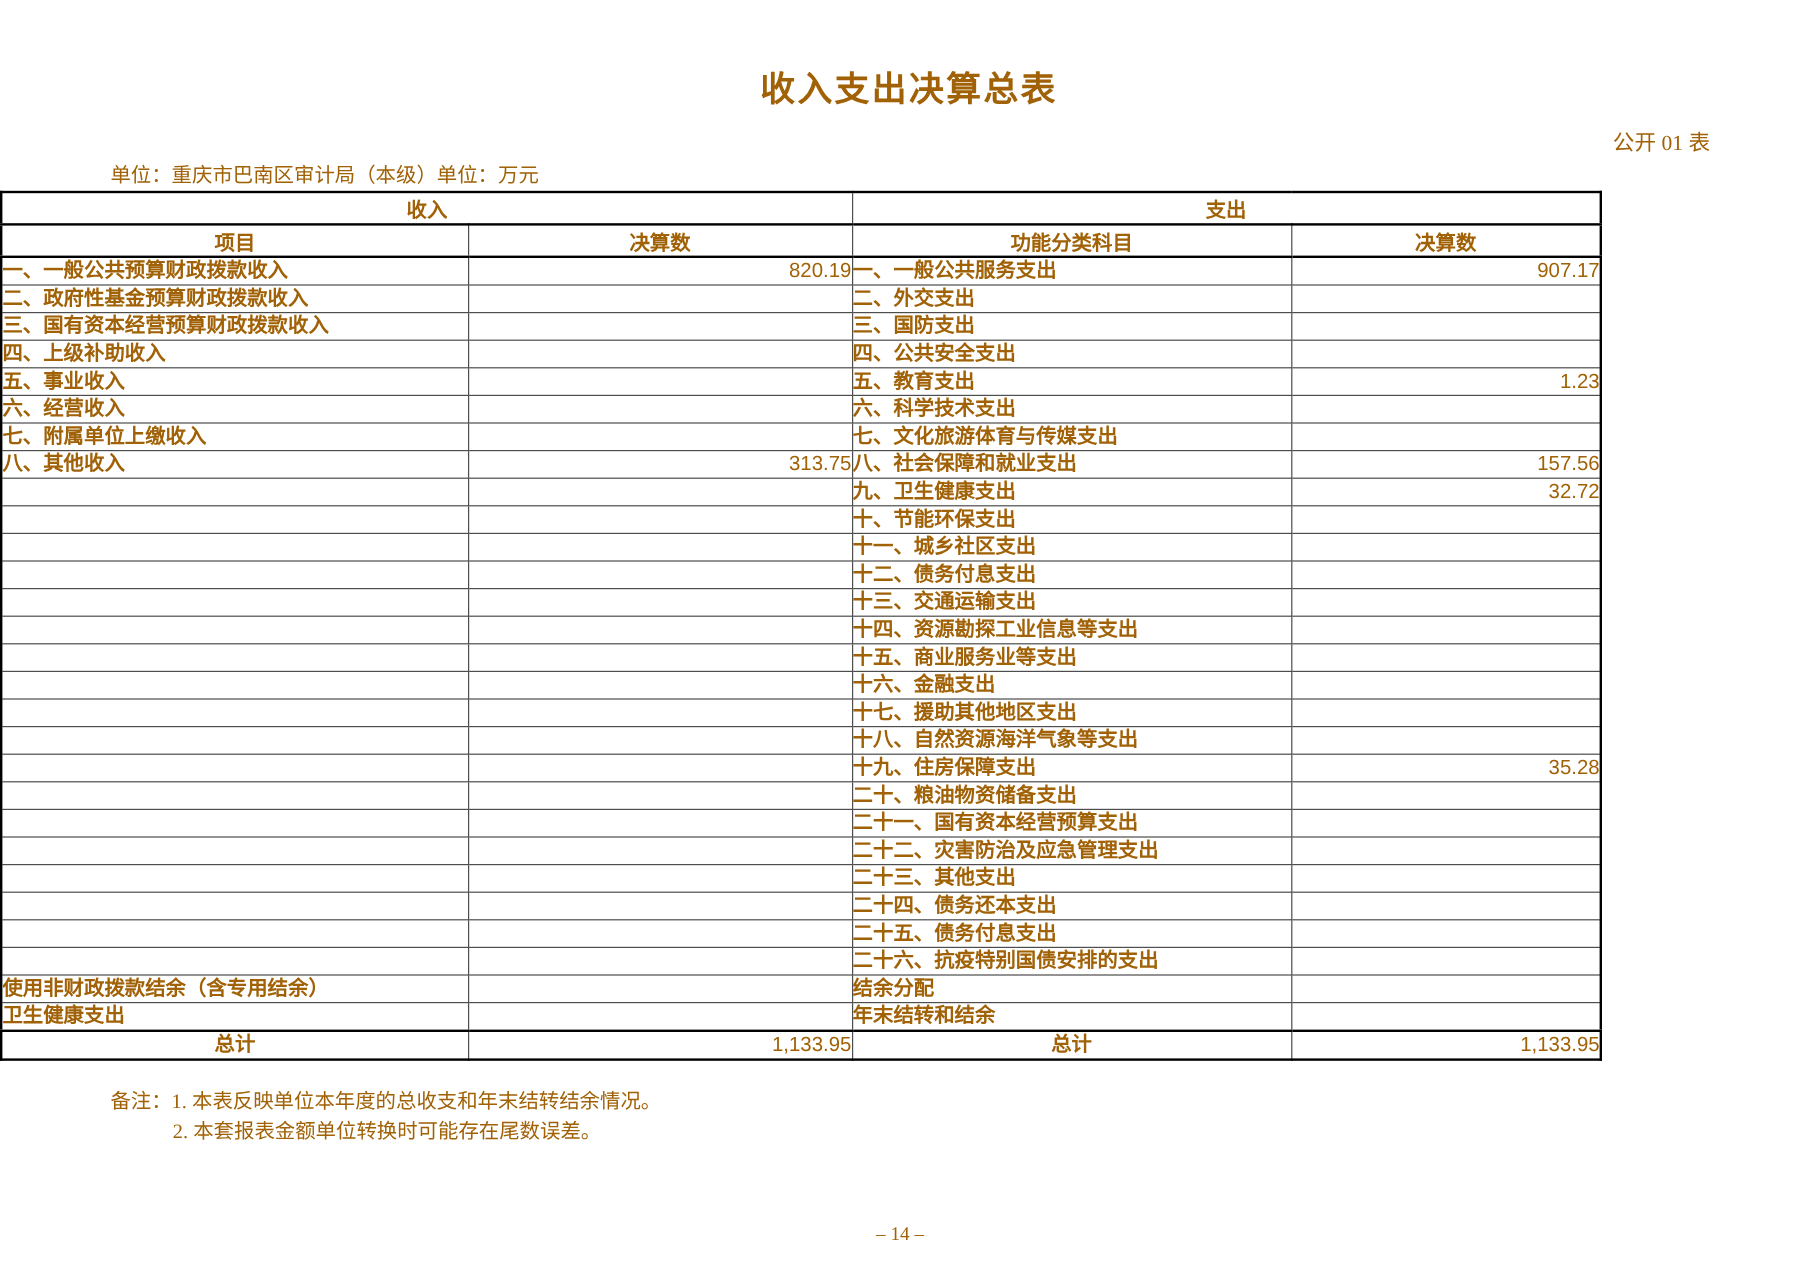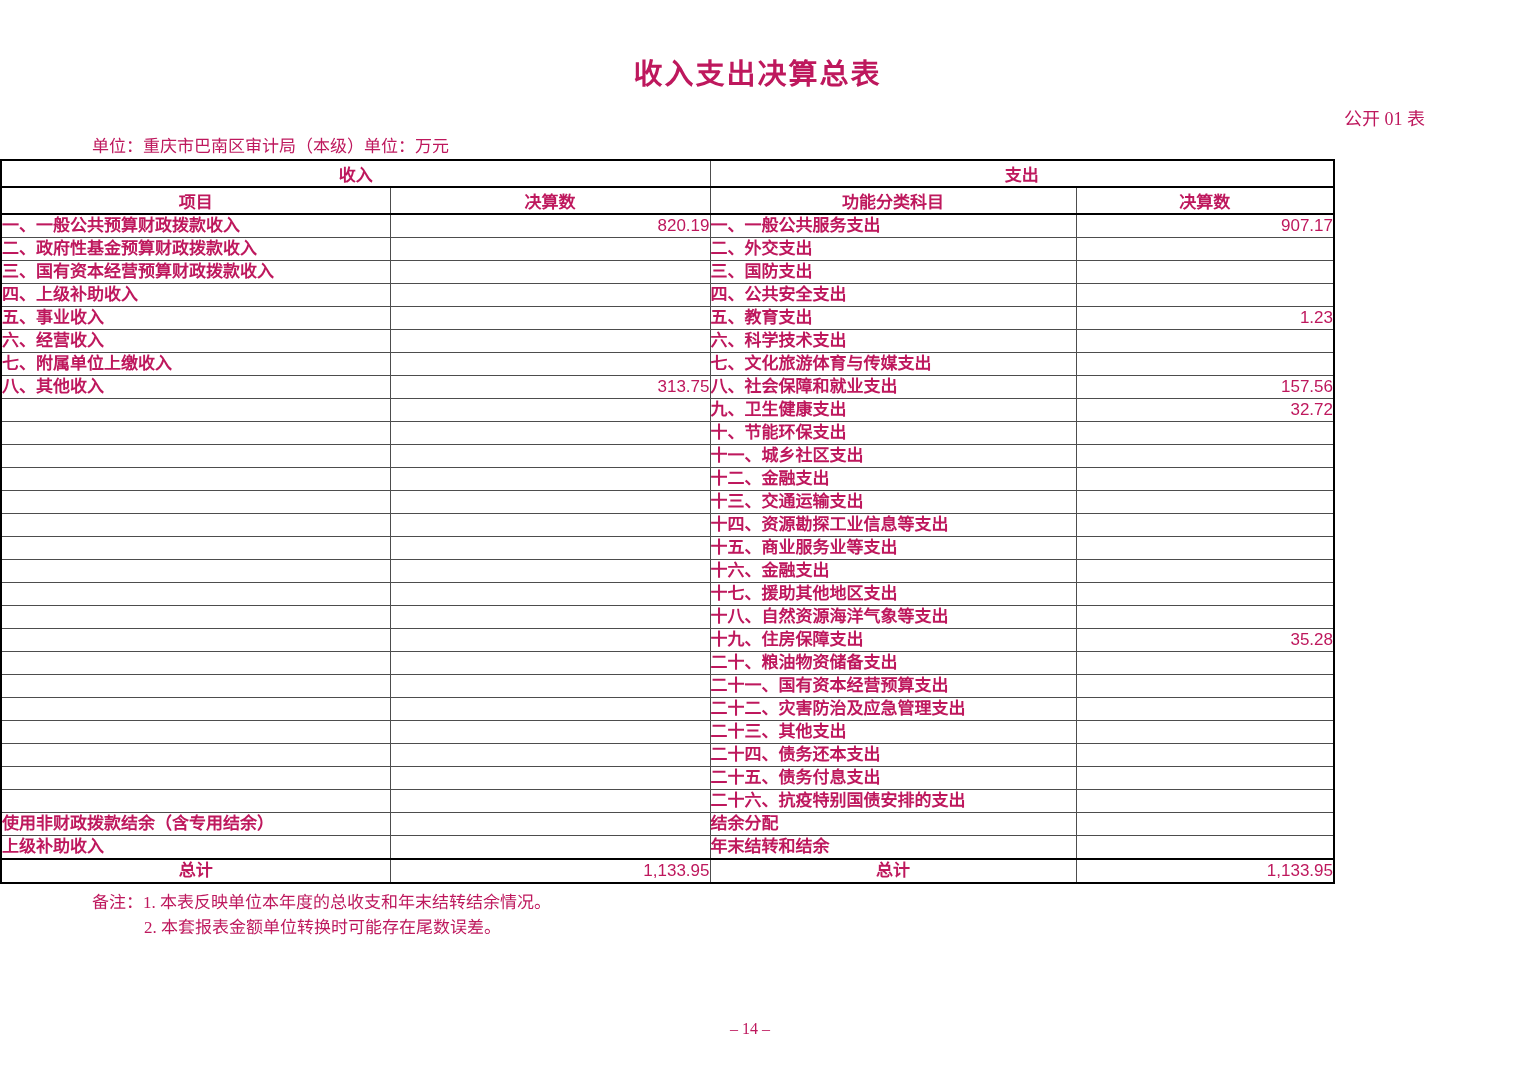--- a/index.html
+++ b/index.html
@@ -5,21 +5,21 @@
   html, body {
     margin: 0;
     padding: 0;
     background: #ffffff;
   }
   .page {
     position: relative;
     width: 1515px;
     height: 1069px;
     background: #ffffff;
-    color: #be185d;
+    color: #a16207;
     font-family: "Liberation Serif", serif;
     overflow: hidden;
   }
   .title {
     padding-top: 50px;
     text-align: center;
     font-size: 29px;
     font-weight: bold;
     letter-spacing: 2px;
     font-family: "Liberation Serif", serif;
@@ -73,21 +73,21 @@
     font-family: "Liberation Sans", sans-serif;
   }
   tr.s0 td, tr.s3 td {
     border-top: 2px solid #000000;
   }
   td.center {
     text-align: center;
     padding-left: 0;
   }
   .notes {
-    margin: 6px 0 0 92px;
+    margin: 21px 0 0 92px;
     font-size: 17px;
     line-height: 25px;
     font-family: "Liberation Serif", serif;
   }
   .note-2 {
     padding-left: 52px;
   }
   .page-number {
     position: absolute;
     left: 0;
@@ -194,21 +194,21 @@
         </tr>
         <tr class="data-row">
           <td class="item"></td>
           <td class="amount"></td>
           <td class="item">十一、城乡社区支出</td>
           <td class="amount"></td>
         </tr>
         <tr class="data-row">
           <td class="item"></td>
           <td class="amount"></td>
-          <td class="item">十二、金融支出</td>
+          <td class="item">十二、债务付息支出</td>
           <td class="amount"></td>
         </tr>
         <tr class="data-row">
           <td class="item"></td>
           <td class="amount"></td>
           <td class="item">十三、交通运输支出</td>
           <td class="amount"></td>
         </tr>
         <tr class="data-row">
           <td class="item"></td>
@@ -288,21 +288,21 @@
           <td class="item">二十六、抗疫特别国债安排的支出</td>
           <td class="amount"></td>
         </tr>
         <tr class="summary-row s1">
           <td class="item">使用非财政拨款结余（含专用结余）</td>
           <td class="amount"></td>
           <td class="item">结余分配</td>
           <td class="amount"></td>
         </tr>
         <tr class="summary-row s2">
-          <td class="item">上级补助收入</td>
+          <td class="item">卫生健康支出</td>
           <td class="amount"></td>
           <td class="item">年末结转和结余</td>
           <td class="amount"></td>
         </tr>
         <tr class="summary-row s3">
           <td class="item center">总计</td>
           <td class="amount">1,133.95</td>
           <td class="item center">总计</td>
           <td class="amount">1,133.95</td>
         </tr>

